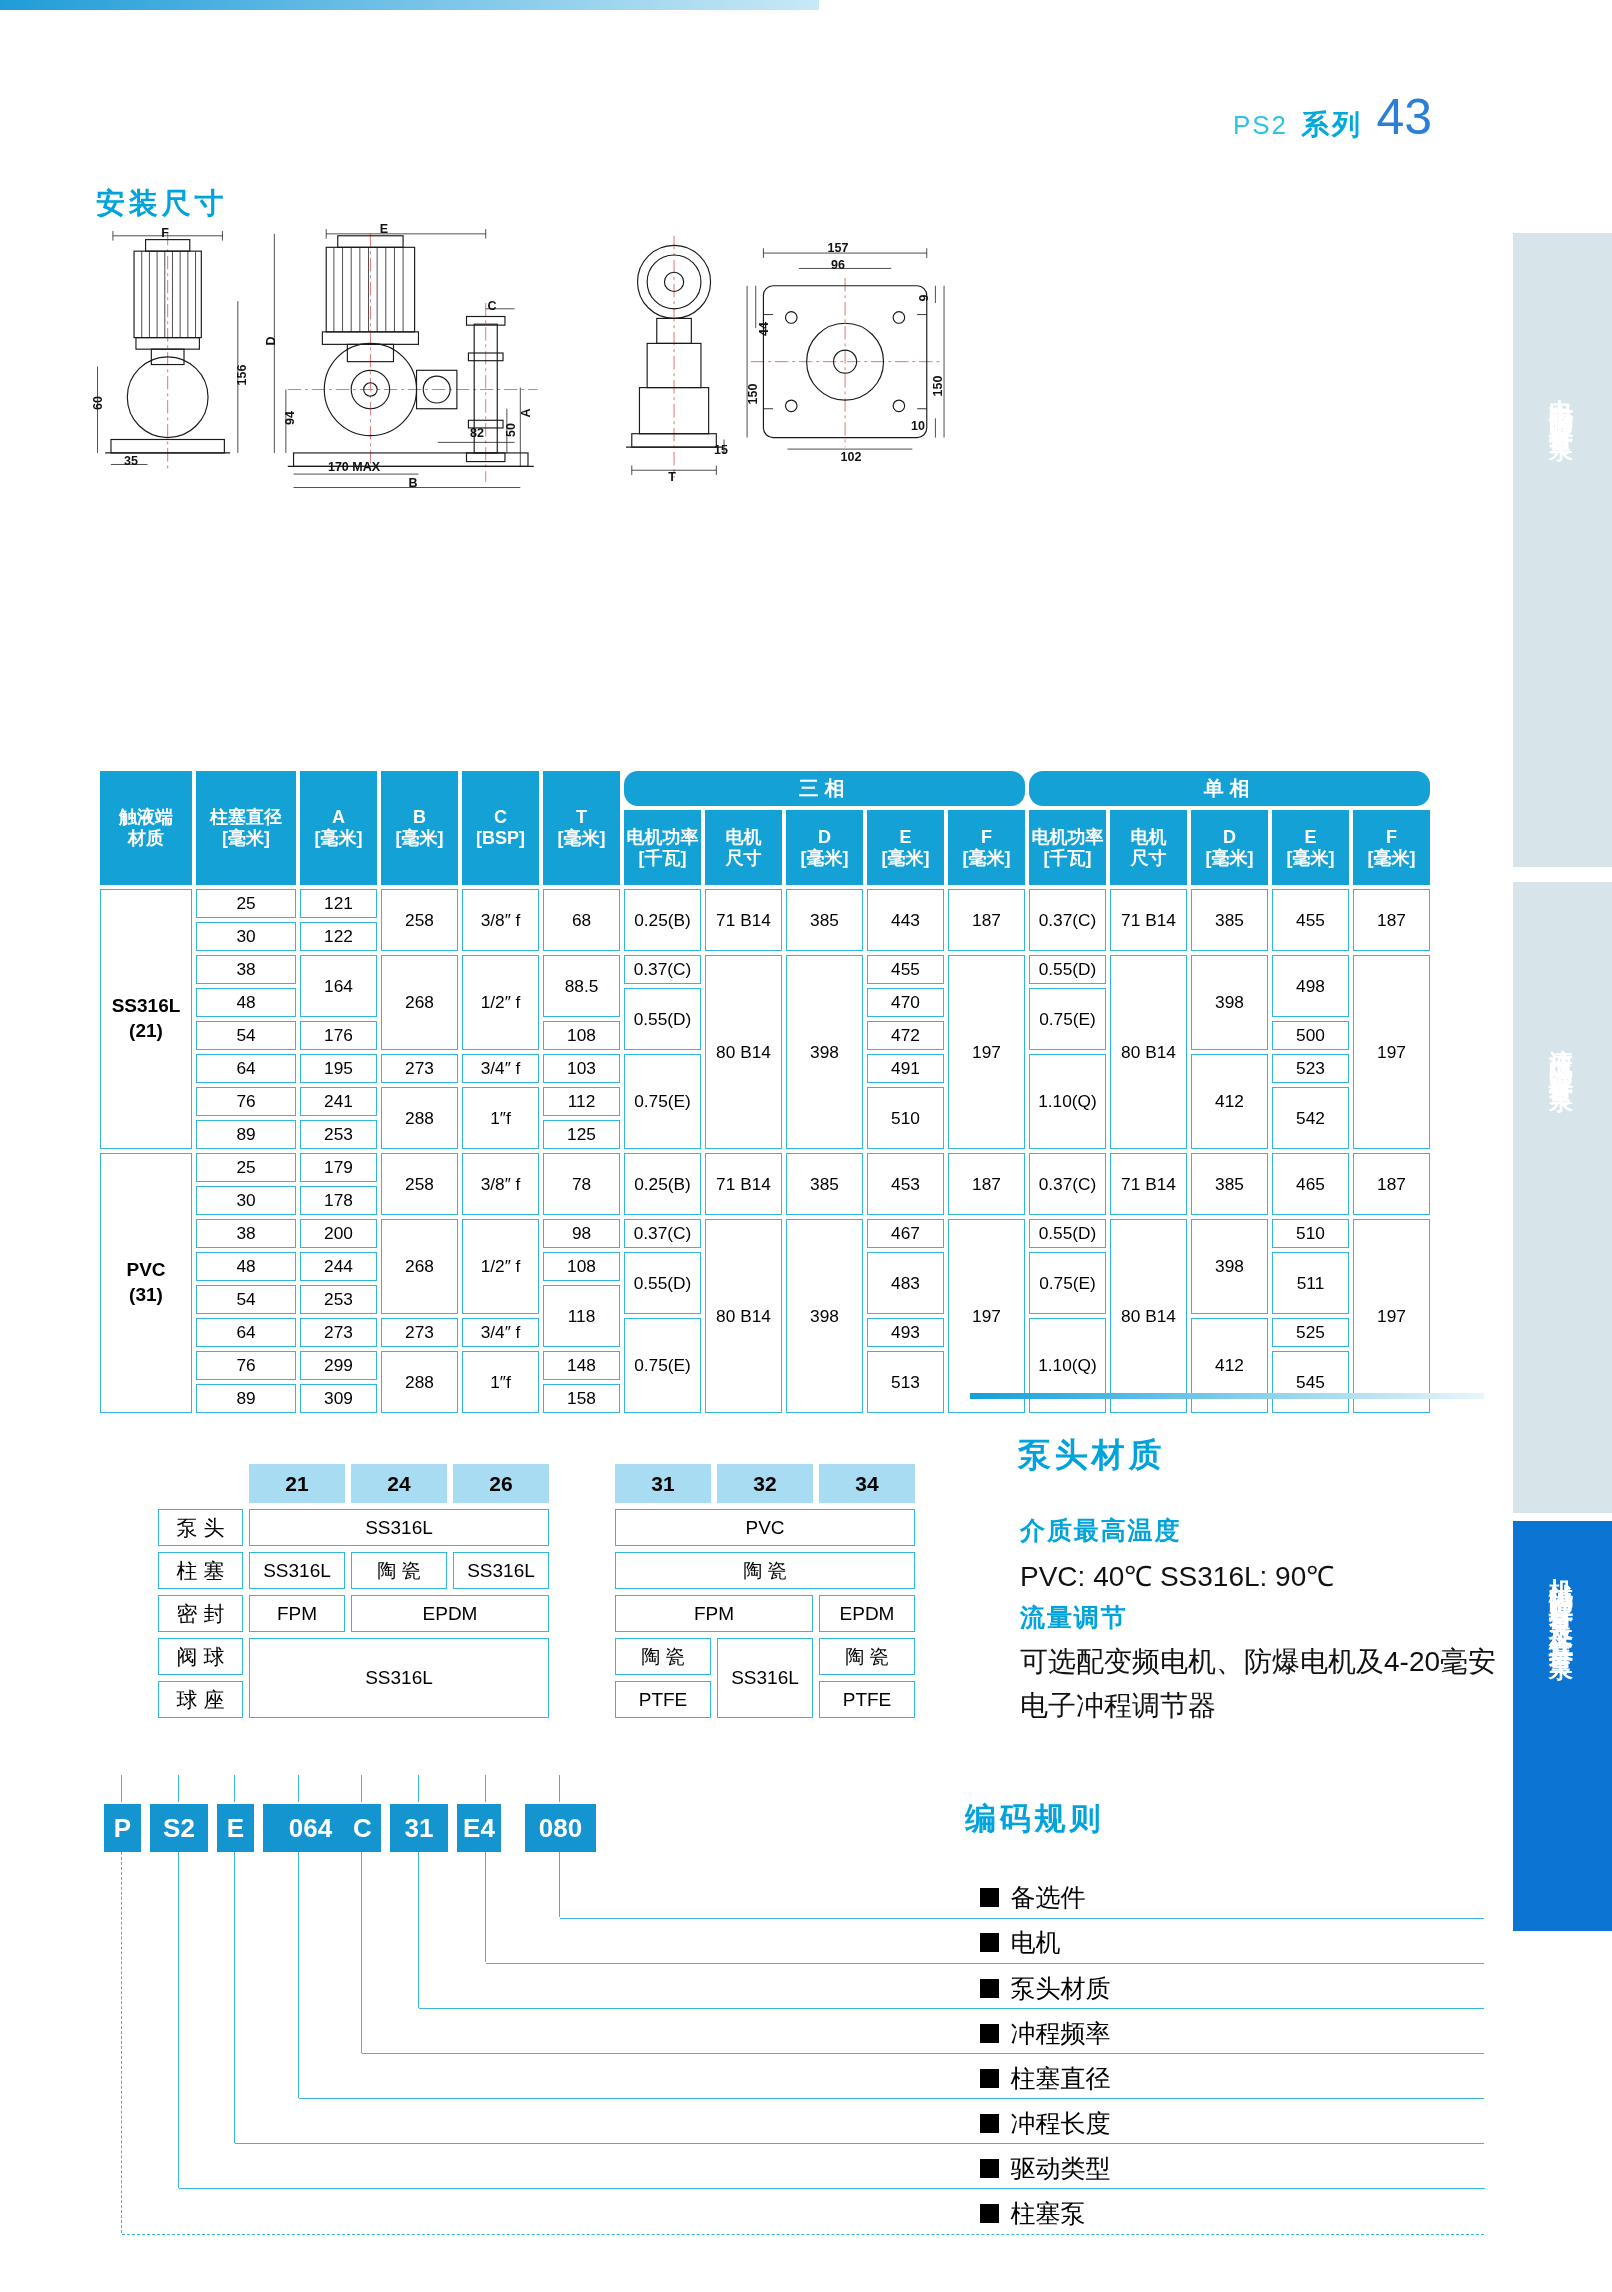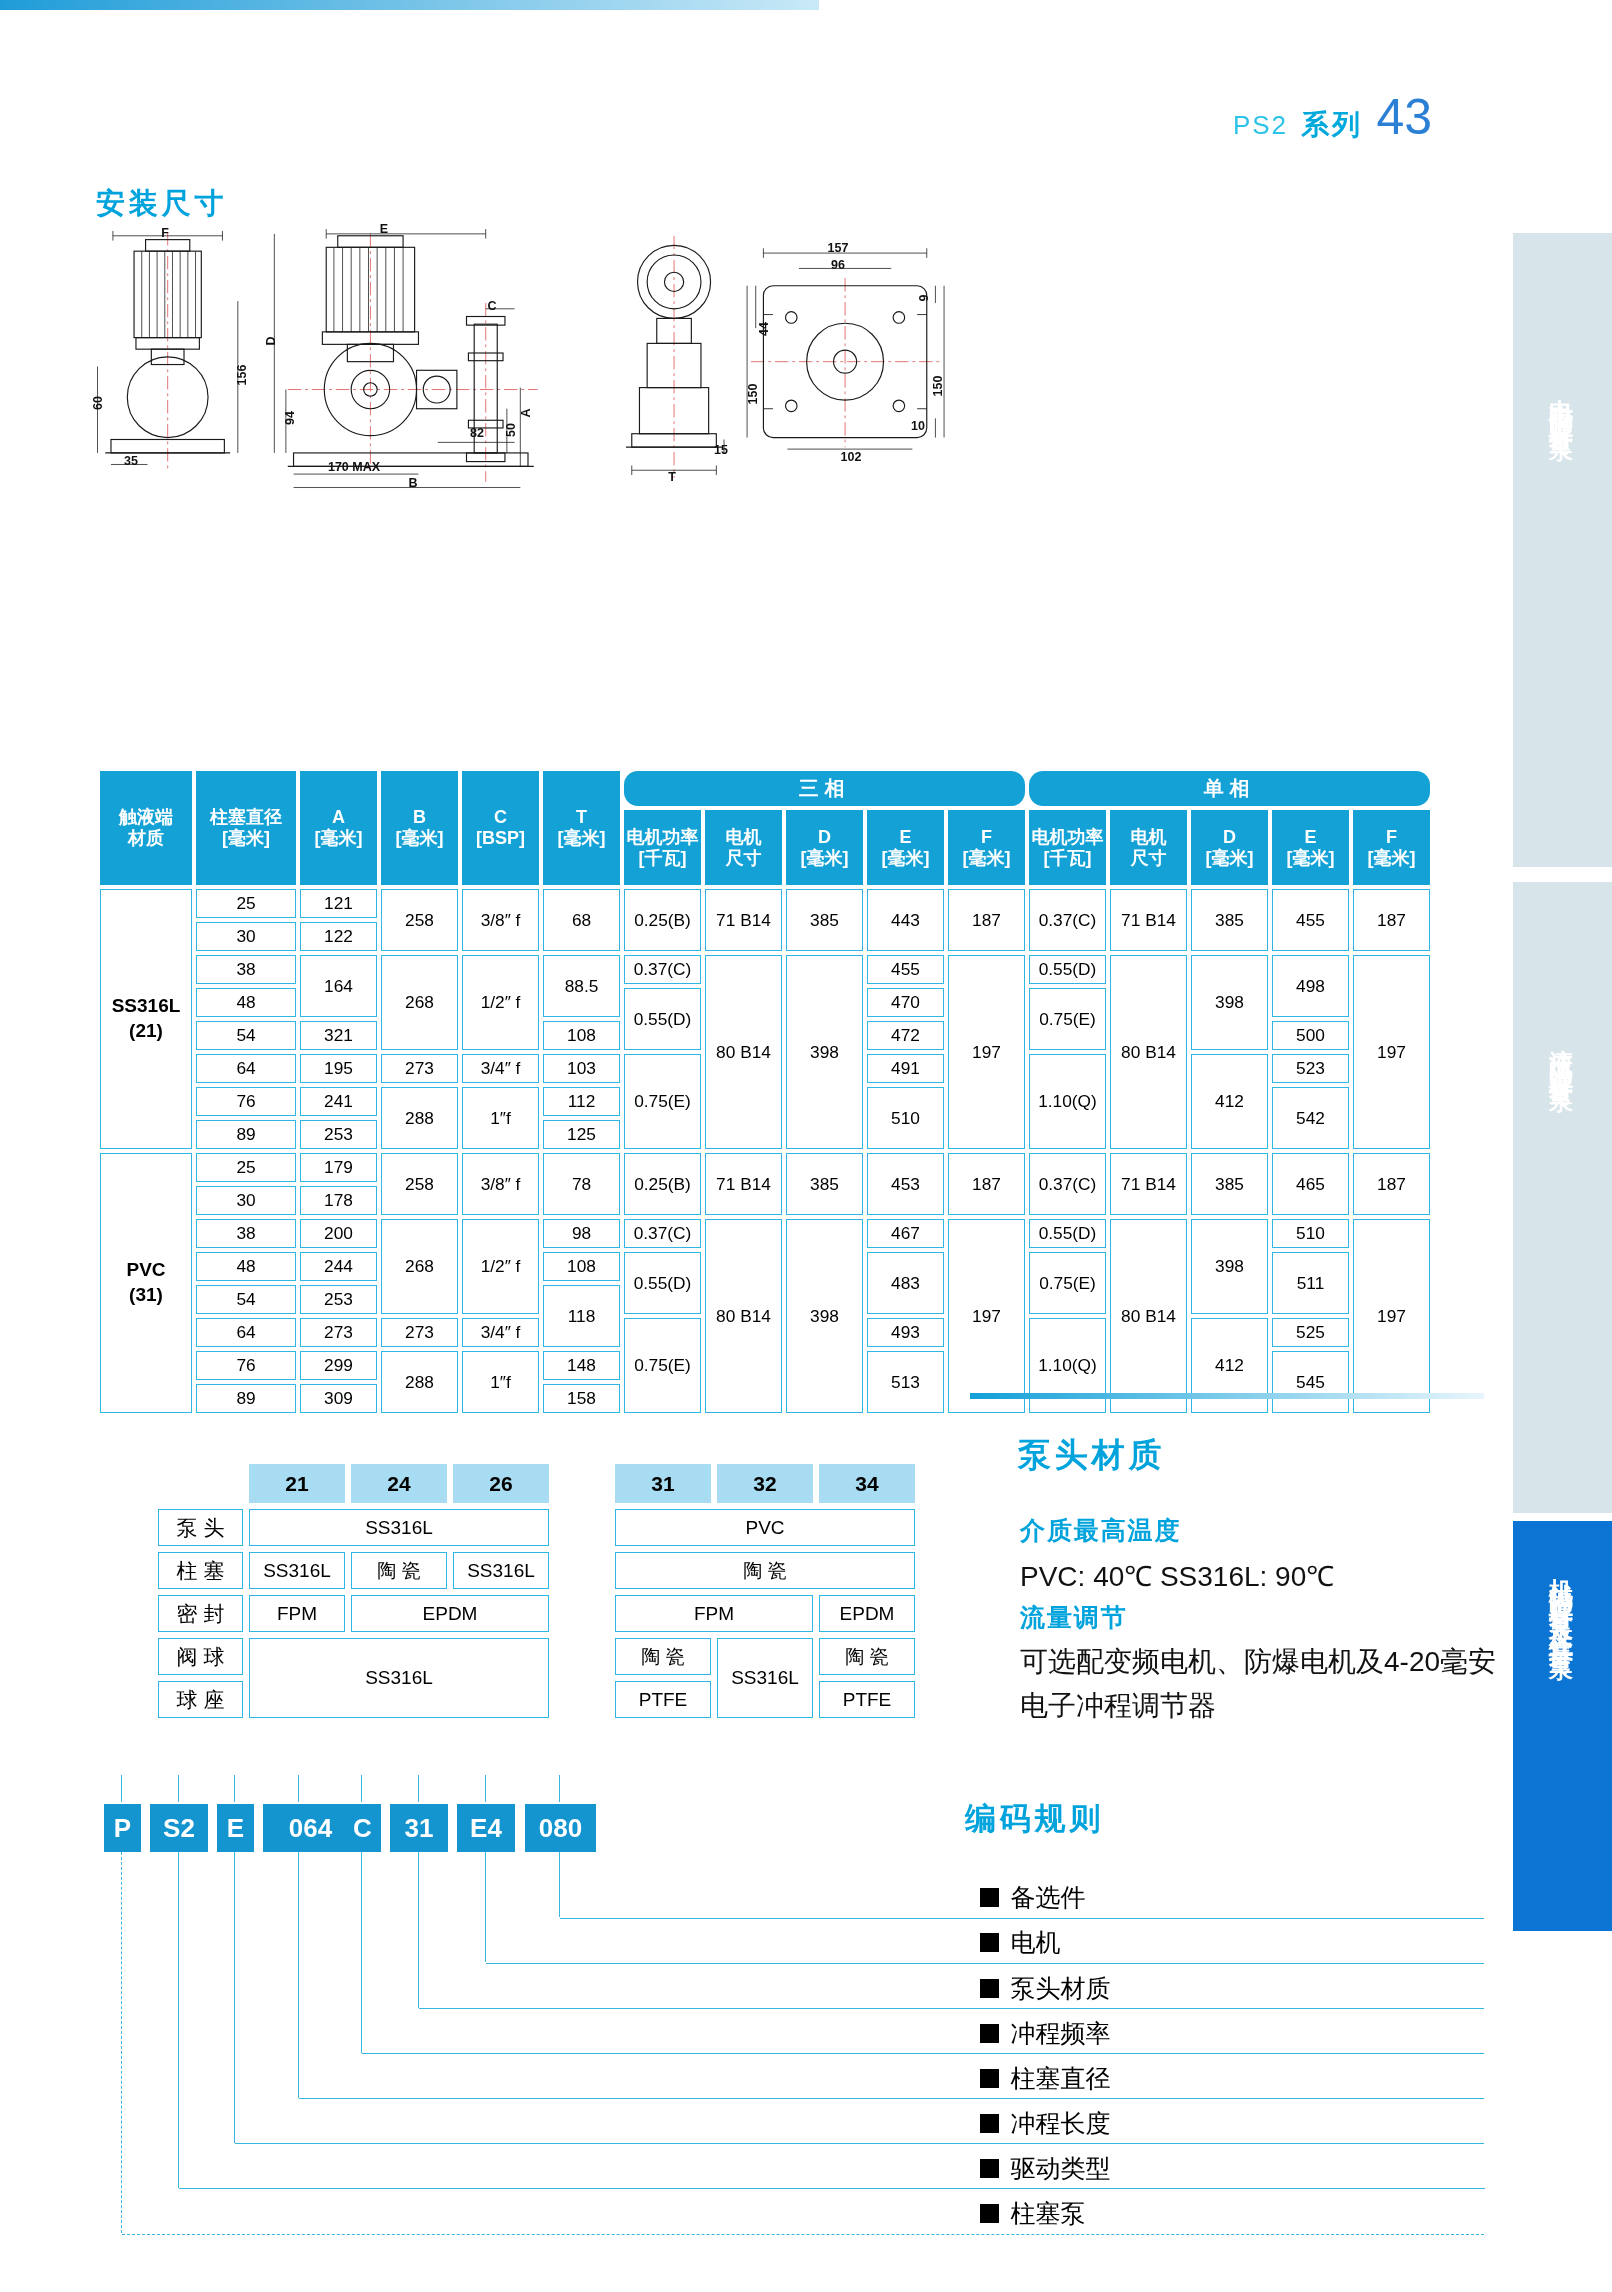--- a/index.html
+++ b/index.html
@@ -313,21 +313,21 @@
           <td class="dcell" rowspan="6">197</td>
         </tr>
         <tr>
           <td class="dcell">48</td>
           <td class="dcell" rowspan="2">0.55(D)</td>
           <td class="dcell">470</td>
           <td class="dcell" rowspan="2">0.75(E)</td>
         </tr>
         <tr>
           <td class="dcell">54</td>
-          <td class="dcell">321</td>
+          <td class="dcell">176</td>
           <td class="dcell">108</td>
           <td class="dcell">472</td>
           <td class="dcell">500</td>
         </tr>
         <tr>
           <td class="dcell">64</td>
           <td class="dcell">195</td>
           <td class="dcell">273</td>
           <td class="dcell">3/4″ f</td>
           <td class="dcell">103</td>
@@ -508,21 +508,21 @@
       <div class="code-box" style="left: 150px; width: 58px;">S2</div>
       <div class="cline-v" style="left: 178px; top: 1775px; height: 27px;"></div>
       <div class="code-box" style="left: 217px; width: 37px;">E</div>
       <div class="cline-v" style="left: 234px; top: 1775px; height: 27px;"></div>
       <div class="code-box" style="left: 263px; width: 95px;">064</div>
       <div class="cline-v" style="left: 298px; top: 1775px; height: 27px;"></div>
       <div class="code-box" style="left: 344px; width: 37px;">C</div>
       <div class="cline-v" style="left: 361px; top: 1775px; height: 27px;"></div>
       <div class="code-box" style="left: 390px; width: 58px;">31</div>
       <div class="cline-v" style="left: 418px; top: 1775px; height: 27px;"></div>
-      <div class="code-box" style="left: 457px; width: 58px; text-align: right;">E4</div>
+      <div class="code-box" style="left: 457px; width: 44px; text-align: right;">E4</div>
       <div class="cline-v" style="left: 485px; top: 1775px; height: 27px;"></div>
       <div class="code-box" style="left: 525px; width: 71px;">080</div>
       <div class="cline-v" style="left: 559px; top: 1775px; height: 27px;"></div>
       <div class="code-label-row" style="top: 1875px;">
         <span class="code-square"></span>
         <span>备选件</span>
       </div>
       <div class="cline-v" style="left: 559px; top: 1852px; height: 65px;"></div>
       <div class="cline-h" style="left: 560px; top: 1918px; width: 924px;"></div>
       <div class="code-label-row" style="top: 1920px;">

